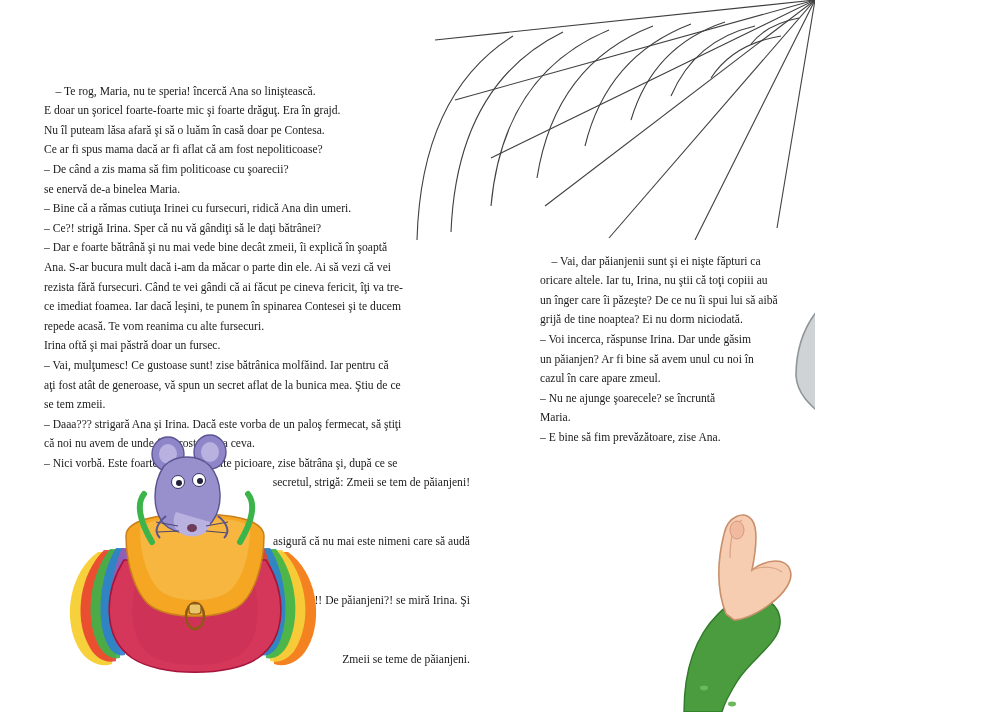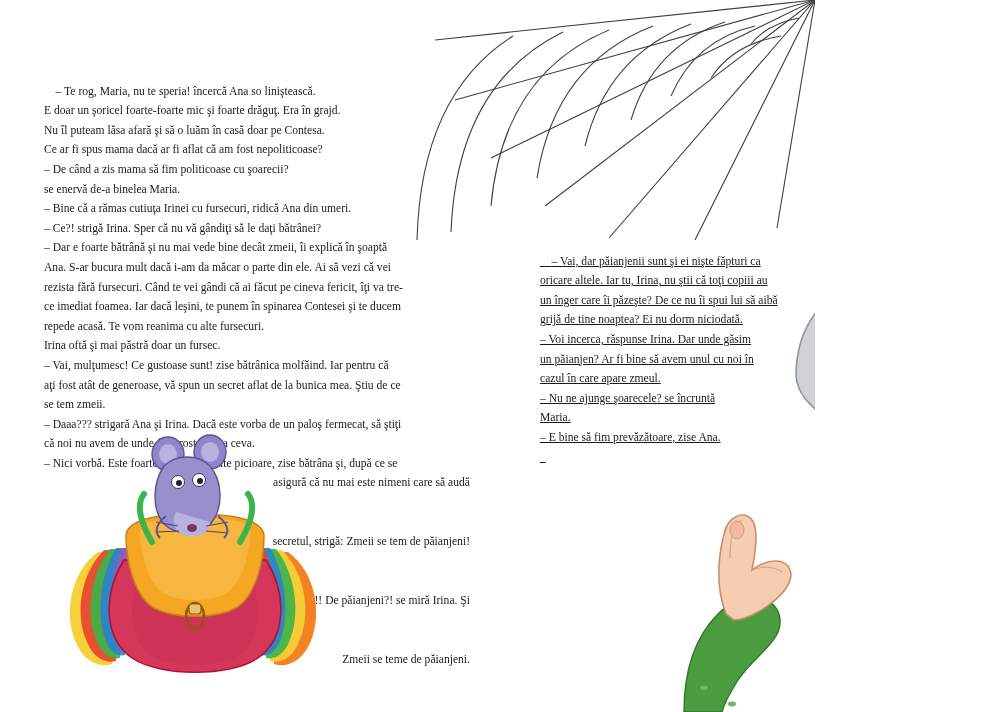--- a/index.html
+++ b/index.html
@@ -42,21 +42,20 @@
   }
   
   .wrap-line {
     display: block;
   }
 
   #col-right {
     left: 540px;
     top: 232px;
     width: 258px;
-    text-decoration: underline;
   }
 
   
   .folio {
     position: absolute;
     font-family: "Liberation Serif", serif;
     font-size: 11px;
     color: #222;
     margin-top: 32px;
   }
@@ -126,22 +125,22 @@
 Irina oftă şi mai păstră doar un fursec.
 – Vai, mulţumesc! Ce gustoase sunt! zise bătrânica molfăind. Iar pentru că
 aţi fost atât de generoase, vă spun un secret aflat de la bunica mea. Ştiu de ce
 se tem zmeii.
 – Daaa??? strigară Ana şi Irina. Dacă este vorba de un paloş fermecat, să ştiţi
 că noi nu avem de unde face rost de aşa ceva.
 – Nici vorbă. Este foarte mic şi cu multe picioare, zise bătrâna şi, după ce se</span>
   </div>
 
   <div class="text-col" style="left:240px; top:434px; width:230px; text-align:right;">
+    <span class="wrap-line">secretul, strigă: Zmeii se tem de păianjeni!</span>
     <span class="wrap-line">asigură că nu mai este nimeni care să audă</span>
-    <span class="wrap-line">secretul, strigă: Zmeii se tem de păianjeni!</span>
     <span class="wrap-line">– Ceee?!! De păianjeni?! se miră Irina. Şi</span>
     <span class="wrap-line">Zmeii se teme de păianjeni.</span>
     <span class="wrap-line">– Cine e Maria? Tot un</span>
     
     
     
     
     
     
   </div>

